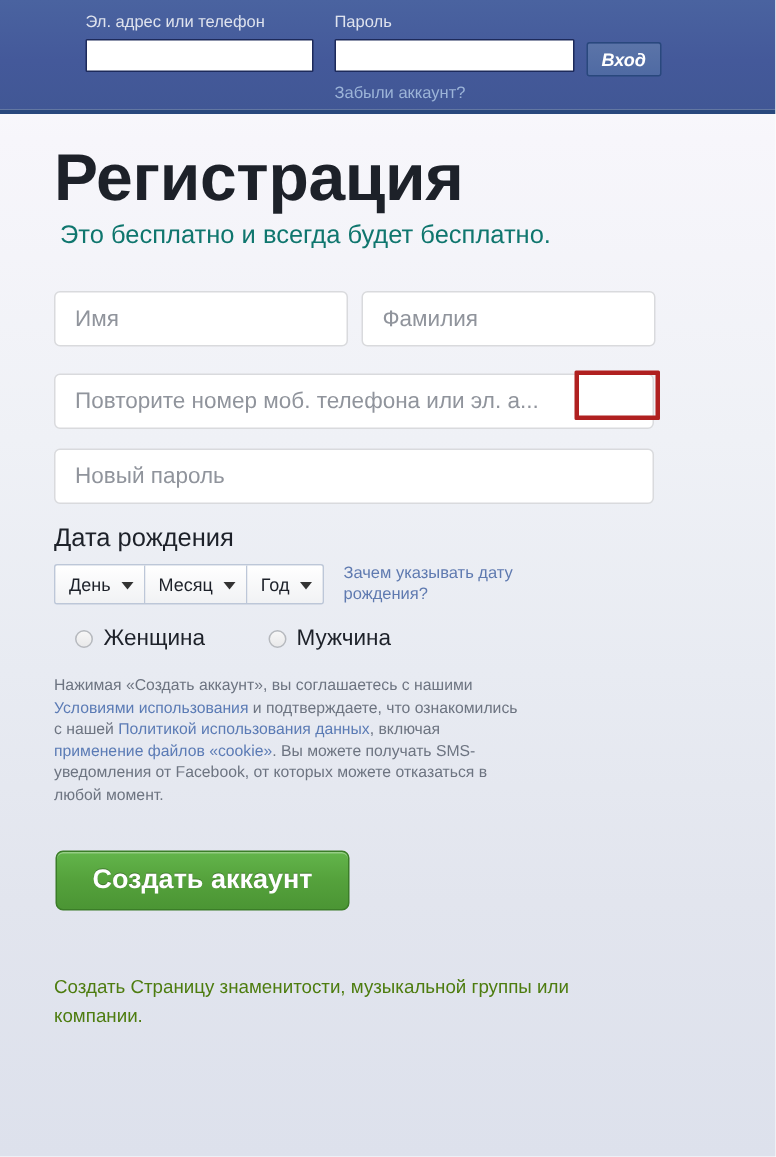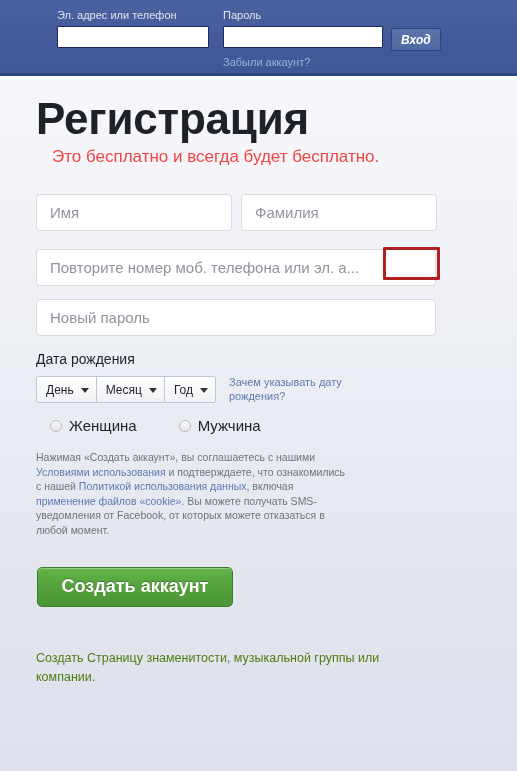--- a/index.html
+++ b/index.html
@@ -99,25 +99,25 @@
 
   .page-title {
     margin: 0;
     font-size: 44px;
     line-height: 42px;
     font-weight: bold;
     color: #1d2129;
     letter-spacing: -0.2px;
   }
   .page-subtitle {
-    margin: 6px 0 0 16px;
+    margin: 6px 0 0 4px;
     font-size: 17px;
     line-height: 22px;
     font-weight: 400;
-    color: #ef4444;
+    color: #0f766e;
   }
 
   
   .reg-form { margin-top: 26px; }
 
   .field {
     width: 400px;
     height: 37px;
     background: #ffffff;
     border: 1px solid #d9dadd;
@@ -156,21 +156,21 @@
   .redbox.two {
     left: 347px;
     top: -2px;
     width: 57px;
     height: 33px;
   }
 
   
   .bday-title {
     margin: 13px 0 7px 0;
-    font-size: 14px;
+    font-size: 17px;
     line-height: 20px;
     font-weight: 400;
     color: #1d2129;
   }
   .bday-row {
     display: flex;
     align-items: flex-start;
   }
   .selects {
     display: flex;

